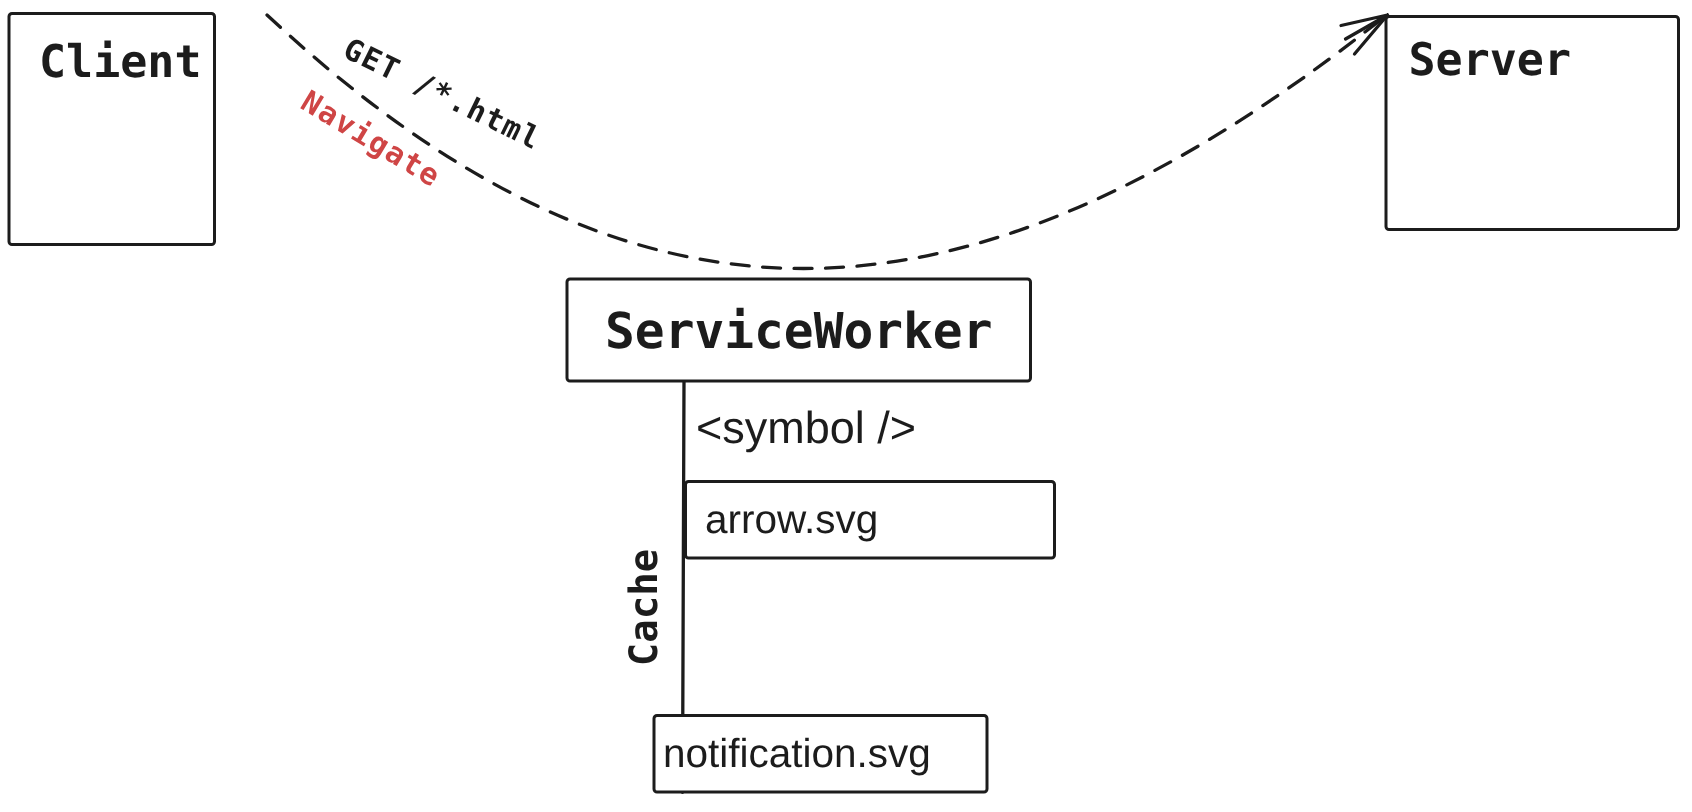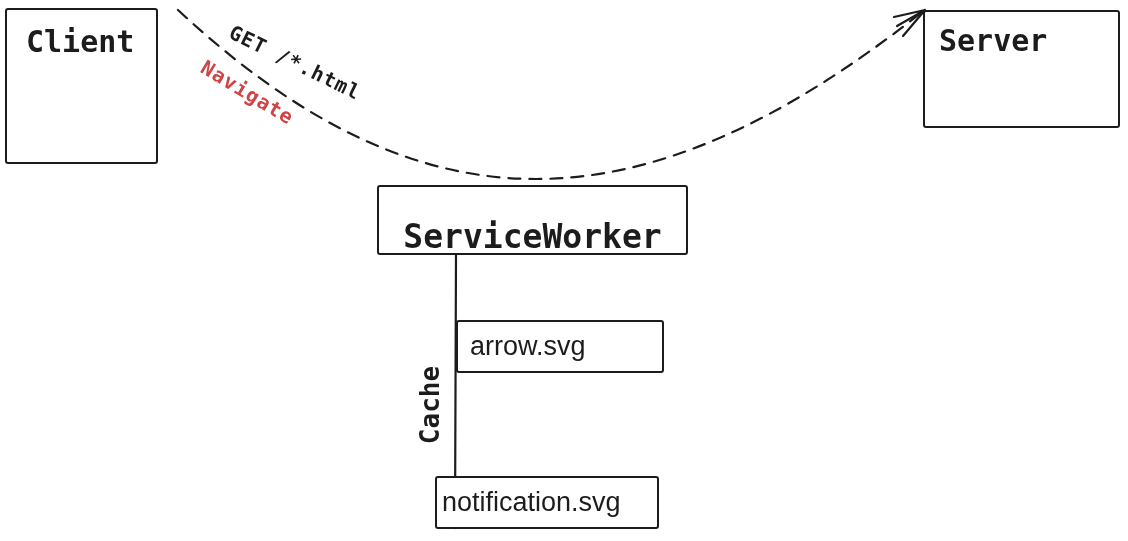--- a/index.html
+++ b/index.html
@@ -35,26 +35,26 @@
     position: absolute;
     border: 2.5px solid var(--ink);
     border-radius: 3px;
     background: var(--background);
   }
   .node-label {
     font-weight: bold;
     line-height: 1;
     white-space: nowrap;
   }
-  .client-box  { left: 5px;   top: 8px;   width: 153px; height: 156px; text-align: right; }
+  .client-box  { left: 5px;   top: 8px;   width: 139px; height: 156px; text-align: right; }
   .client-box .node-label  { position: absolute; left: 19px; top: 17px; font-size: 30px; }
-  .server-box  { left: 923px; top: 10px;  width: 197px; height: 118px; padding-left: 35px; }
+  .server-box  { left: 923px; top: 10px;  width: 197px; height: 144px; padding-left: 35px; }
   .server-box .node-label  { position: absolute; left: 14px; top: 14px; font-size: 30px; }
   .sw-box      { left: 377px; top: 185px; width: 311px; height: 70px;
-                 display: flex; align-items: flex-end; justify-content: center; }
+                 display: flex; align-items: center; justify-content: center; }
   .sw-box .node-label { font-size: 33px; }
   .rotated-label {
     position: absolute;
     line-height: 1;
     white-space: nowrap;
     font-size: 20px;
     font-weight: bold;
     transform-origin: 0 0;
   }
   .get-label      { left: 235px; top: 22px; transform: rotate(26deg); letter-spacing: 1px; }
@@ -75,21 +75,21 @@
     white-space: nowrap;
   }
   .cache-item {
     position: absolute;
     display: flex;
     align-items: center;
     font-family: "Liberation Sans", sans-serif;
     font-size: 27px;
   }
   .cache-item .item-label { padding-left: 12px; white-space: nowrap; }
-  .item-arrow        { left: 456px; top: 320px; width: 208px; height: 53px; }
+  .item-arrow        { left: 456px; top: 320px; width: 248px; height: 53px; }
   .item-user         { left: 458px; top: 394px; width: 225px; height: 54px; }
   .item-notification { left: 435px; top: 476px; width: 224px; height: 53px; }
   .item-notification .item-label { padding-left: 5px; }
 </style>
 </head>
 <body>
 
 <div class="canvas">
 
   <svg class="svg-layer" viewBox="0 0 1128 541">
@@ -113,20 +113,21 @@
 
   <div class="rotated-label get-label">GET /*.html</div>
   <div class="rotated-label navigate-label">Navigate</div>
 
   <div class="box sw-box">
     <div class="node-label">ServiceWorker</div>
   </div>
 
   <div class="cache-label">Cache</div>
 
+  <div class="symbol-label">&lt;symbol /&gt;</div>
 
   <div class="box cache-item item-arrow">
     <span class="item-label">arrow.svg</span>
   </div>
   <div class="box cache-item item-notification">
     <span class="item-label">notification.svg</span>
   </div>
 
 </div>
 

